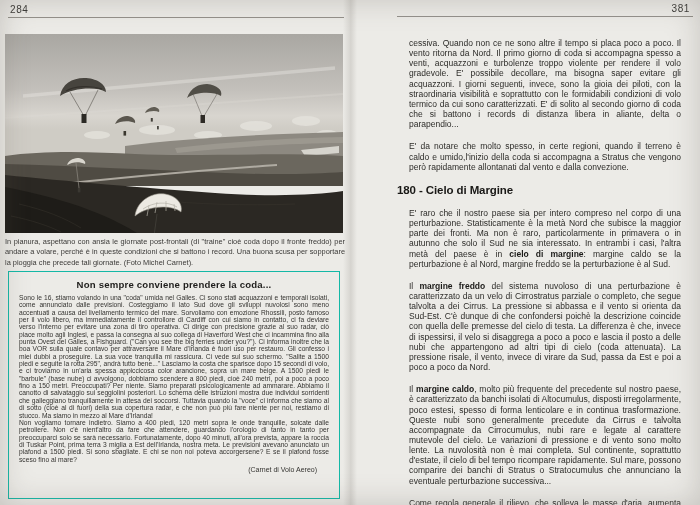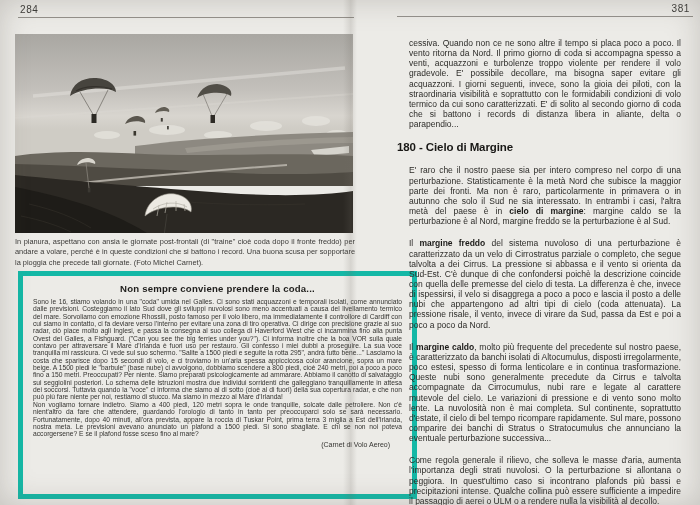--- a/index.html
+++ b/index.html
@@ -8,38 +8,38 @@
     font-family:"Liberation Sans",sans-serif;
     background:linear-gradient(90deg,#dfddd8 0%,#eeedе9 2%,#edece8 45%,#e3e1dc 50%,#f0efeb 56%,#ecebe7 97%,#ddDBd6 100%);
     background-color:#ecebe7;
     color:#2d2c29;
   }
   .vignette{position:absolute;inset:0;pointer-events:none;
     box-shadow:inset 0 0 30px rgba(96,90,82,.28);}
   .gutter{position:absolute;left:343px;top:0;width:14px;height:505px;pointer-events:none;
     background:linear-gradient(90deg,rgba(110,105,97,0),rgba(110,105,97,.14) 45%,rgba(110,105,97,.18) 55%,rgba(110,105,97,0));}
   .page{position:absolute;top:0;height:505px;}
-  .page-left{left:10px;width:350px;}
+  .page-left{left:0;width:350px;}
   .page-right{left:350px;width:350px;}
 
   .pagenum{position:absolute;font-size:10px;letter-spacing:.6px;color:#3b3a37;}
   .pagenum-left{left:10px;top:4px;}
   .pagenum-right{right:10px;top:3px;}
   .header-rule{position:absolute;height:1px;background:#94918b;}
   .rule-left{left:8px;width:336px;top:17px;}
   .rule-right{left:47px;width:296px;top:16px;}
 
   figure.photo{position:absolute;left:5px;top:34px;width:338px;height:199px;margin:0;}
   figure.photo svg{display:block;width:100%;height:100%;}
 
   .caption{position:absolute;left:5px;top:237px;width:340px;margin:0;
     font-size:7.4px;line-height:10.3px;text-align:justify;color:#3a3937;}
 
-  .storybox{position:absolute;left:8px;top:271px;width:399px;height:228px;
-    border:5px solid #14b8a6;box-sizing:border-box;padding:5px 10px 3px;}
+  .storybox{position:absolute;left:8px;top:271px;width:332px;height:228px;
+    border:1px solid #14b8a6;box-sizing:border-box;padding:5px 10px 3px;}
   .storybox h3{margin:2px 0 4px;text-align:center;font-size:9.6px;color:#1f1e1c;letter-spacing:.2px;}
   .storybox p{margin:0;font-size:6.7px;line-height:7.35px;text-align:justify;color:#343330;}
   .storybox .attribution{margin-top:3px;text-align:right;font-size:7px;padding-right:12px;color:#343330;}
 
   .rp-col{position:absolute;left:47px;top:26px;width:296px;}
   .rp-col p{margin:12px;font-size:8.5px;line-height:10.15px;text-align:justify;color:#2d2c29;}
   .rp-col h2{margin:11px 0 7px;font-size:11.5px;letter-spacing:-.1px;white-space:nowrap;color:#191816;}
   .rp-col b{color:#1c1b19;}
 </style>
 </head>
@@ -126,20 +126,21 @@
     <p class="attribution">(Carnet di Volo Aereo)</p>
   </div>
 </div>
 
 <div class="page page-right">
   <span class="pagenum pagenum-right">381</span>
   <div class="header-rule rule-right"></div>
 
   <div class="rp-col">
     <p>cessiva. Quando non ce ne sono altre il tempo si placa poco a poco. Il vento ritorna da Nord. Il primo giorno di coda si accompagna spesso a venti, acquazzoni e turbolenze troppo violente per rendere il volo gradevole. E' possibile decollare, ma bisogna saper evitare gli acquazzoni. I giorni seguenti, invece, sono la gioia dei piloti, con la straordinaria visibilità e soprattutto con le formidabili condizioni di volo termico da cui sono caratterizzati. E' di solito al secondo giorno di coda che si battono i records di distanza libera in aliante, delta o parapendio...</p>
+    <p>E' da notare che molto spesso, in certe regioni, quando il terreno è caldo e umido,l'inizio della coda si accompagna a Stratus che vengono però rapidamente allontanati dal vento e dalla convezione.</p>
 
     <h2>180 - Cielo di Margine</h2>
     <p><span>E' raro che il nostro paese sia per intero compreso nel corpo di una perturbazione. Statisticamente è la metà Nord che subisce la maggior parte dei fronti. Ma non è raro, particolarmente in primavera o in autunno che solo il Sud ne sia interessato. In entrambi i casi, l'altra metà del paese è in </span><b>cielo di margine</b><span>: margine caldo se la perturbazione è al Nord, margine freddo se la perturbazione è al Sud.</span></p>
     <p><span>Il </span><b>margine freddo</b><span> del sistema nuvoloso di una perturbazione è caratterizzato da un velo di Cirrostratus parziale o completo, che segue talvolta a dei Cirrus. La pressione si abbassa e il vento si orienta da Sud-Est. C'è dunque di che confondersi poichè la descrizione coincide con quella delle premesse del cielo di testa. La differenza è che, invece di ispessirsi, il velo si disaggrega a poco a poco e lascia il posto a delle nubi che appartengono ad altri tipi di cielo (coda attenuata). La pressione risale, il vento, invece di virare da Sud, passa da Est e poi a poco a poco da Nord.</span></p>
     <p><span>Il </span><b>margine caldo</b><span>, molto più frequente del precedente sul nostro paese, è caratterizzato da banchi isolati di Altocumulus, disposti irregolarmente, poco estesi, spesso di forma lenticolare e in continua trasformazione. Queste nubi sono generalmente precedute da Cirrus e talvolta accompagnate da Cirrocumulus, nubi rare e legate al carattere mutevole del cielo. Le variazioni di pressione e di vento sono molto lente. La nuvolosità non è mai completa. Sul continente, soprattutto d'estate, il cielo di bel tempo ricompare rapidamente. Sul mare, possono comparire dei banchi di Stratus o Stratocumulus che annunciano la eventuale perturbazione successiva...</span></p>
 
     <p>Come regola generale il rilievo, che solleva le masse d'aria, aumenta l'importanza degli strati nuvolosi. O la perturbazione si allontana o peggiora. In quest'ultimo caso si incontrano plafonds più bassi e precipitazioni intense. Qualche collina può essere sufficiente a impedire il passaggio di aerei o ULM o a rendere nulla la visibilità al decollo.</p>
     <p>D'altra parte, i rilievi importanti bloccano le perturbazioni e le trasformano in occlusioni.</p>
   </div>
 </div>

